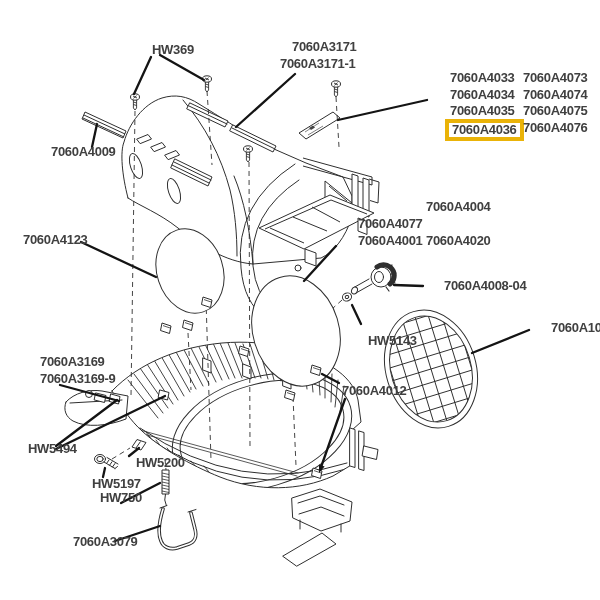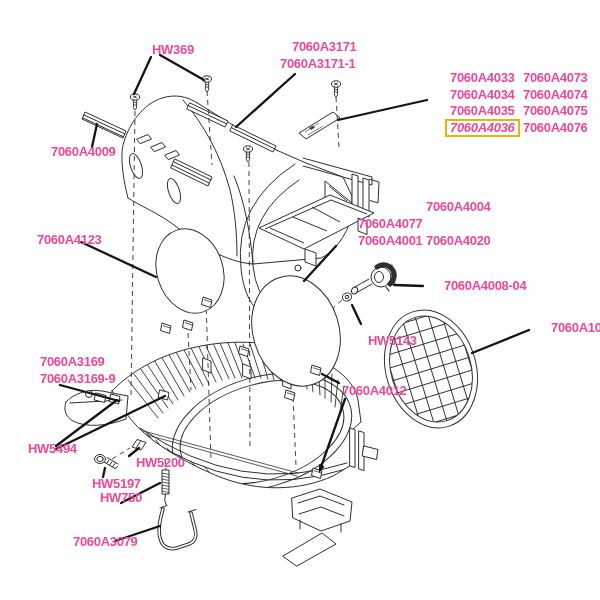--- a/index.html
+++ b/index.html
@@ -1,22 +1,22 @@
 <!DOCTYPE html>
 <html><head>
 <meta charset="utf-8">
 <title>Exploded Parts Diagram</title>
 <style>
   html,body{margin:0;padding:0;background:#fff;}
   .stage{position:relative;width:600px;height:600px;background:#fff;overflow:hidden;
          font-family:"Liberation Sans",sans-serif;}
   .stage svg{position:absolute;left:0;top:0;}
   .lbl{position:absolute;font-weight:700;font-size:13px;letter-spacing:-0.3px;
-       color:#ec4899;white-space:nowrap;line-height:14px;padding-left:20px;}
-  .hl{display:inline-block;border:2px solid #eab308;padding:0 3px;margin:-2px 0 0 -5px;font-style:italic;}
+       color:#404040;white-space:nowrap;line-height:14px;padding-left:20px;}
+  .hl{display:inline-block;border:4px solid #eab308;padding:0 3px;margin:-2px 0 0 -5px;}
 </style>
 </head>
 <body>
 
 <div class="stage">
 
 <svg width="600" height="600" viewBox="0 0 600 600">
   <defs>
     <g id="screw">
       <ellipse cx="0" cy="0" rx="4.5" ry="3.2" fill="#fff" stroke="#2f2f2f"></ellipse>
@@ -220,21 +220,21 @@
 <div class="lbl" style="left:430px;top:71px">7060A4033</div>
 <div class="lbl" style="left:503px;top:71px">7060A4073</div>
 <div class="lbl" style="left:430px;top:88px">7060A4034</div>
 <div class="lbl" style="left:503px;top:88px">7060A4074</div>
 <div class="lbl" style="left:430px;top:104px">7060A4035</div>
 <div class="lbl" style="left:503px;top:104px">7060A4075</div>
 <div class="lbl" style="left:430px;top:121px"><span class="hl">7060A4036</span></div>
 <div class="lbl" style="left:503px;top:121px">7060A4076</div>
 
 <div class="lbl" style="left:31px;top:145px">7060A4009</div>
-<div class="lbl" style="left:17px;top:233px">7060A4123</div>
+<div class="lbl" style="left:3px;top:233px">7060A4123</div>
 
 <div class="lbl" style="left:338px;top:217px">7060A4077</div>
 <div class="lbl" style="left:406px;top:200px">7060A4004</div>
 <div class="lbl" style="left:338px;top:234px">7060A4001</div>
 <div class="lbl" style="left:406px;top:234px">7060A4020</div>
 
 <div class="lbl" style="left:424px;top:279px">7060A4008-04</div>
 <div class="lbl" style="left:348px;top:334px">HW5143</div>
 <div class="lbl" style="left:531px;top:321px">7060A1047</div>
 

